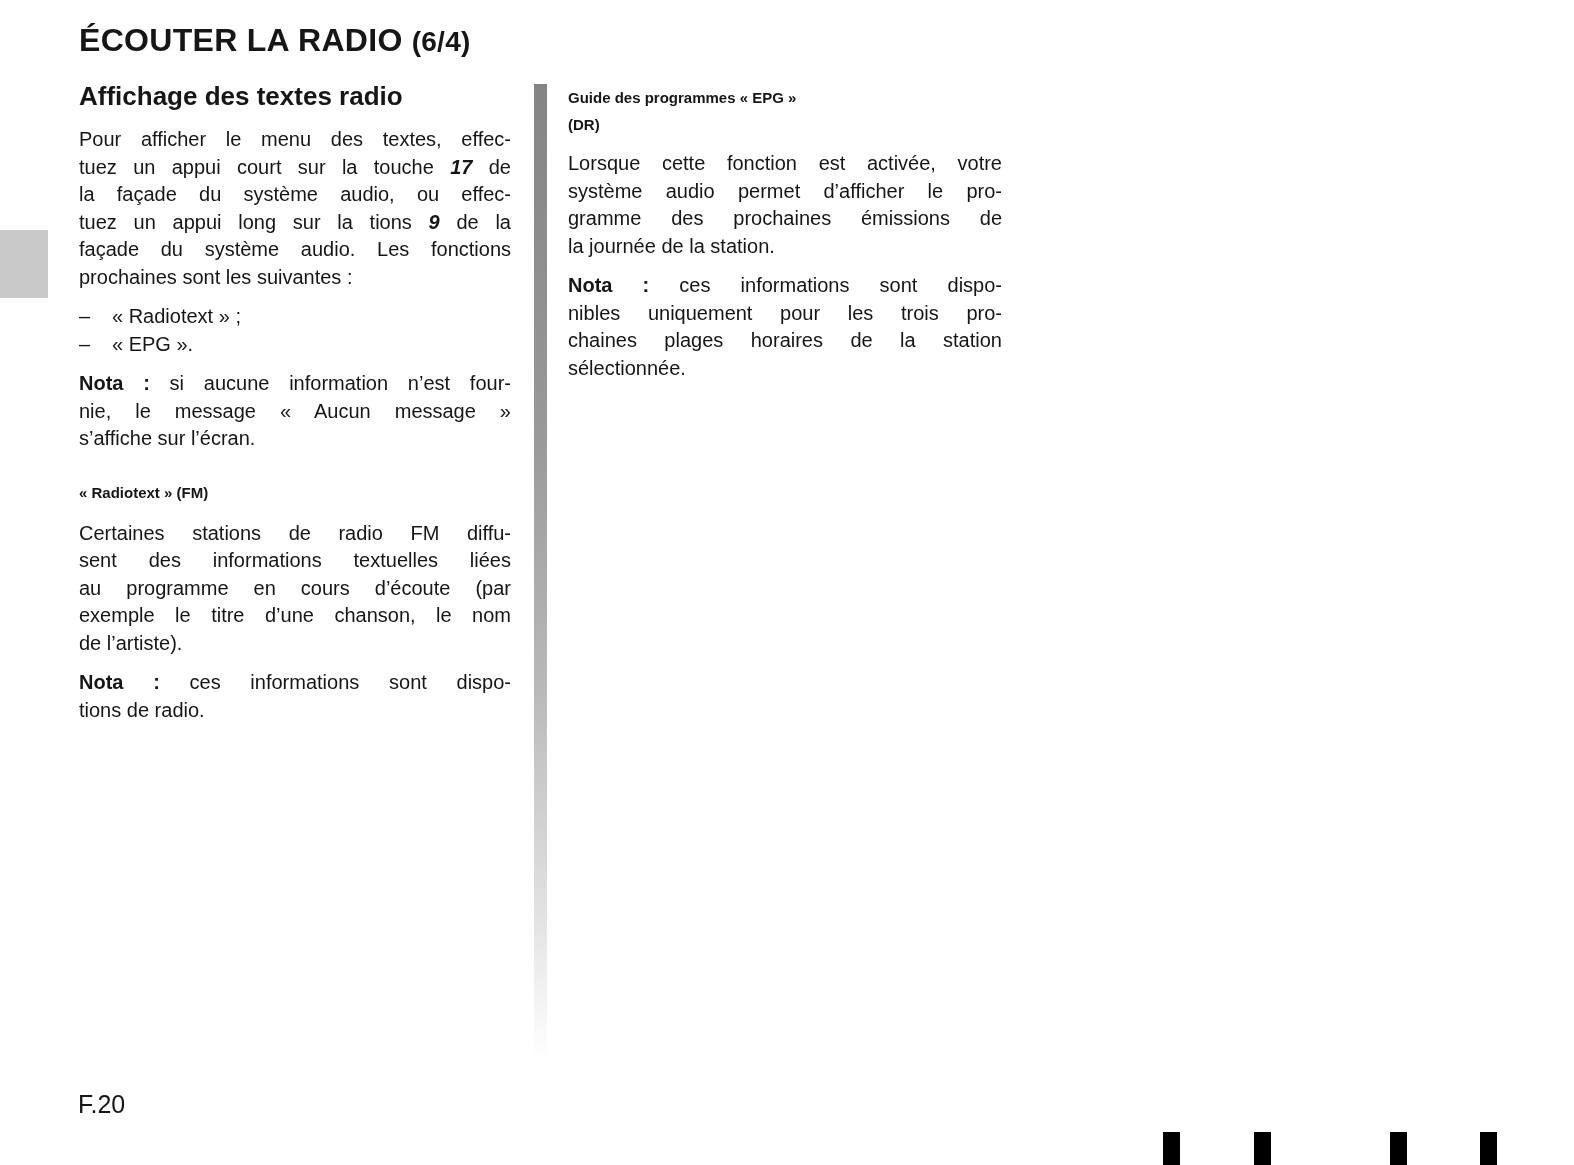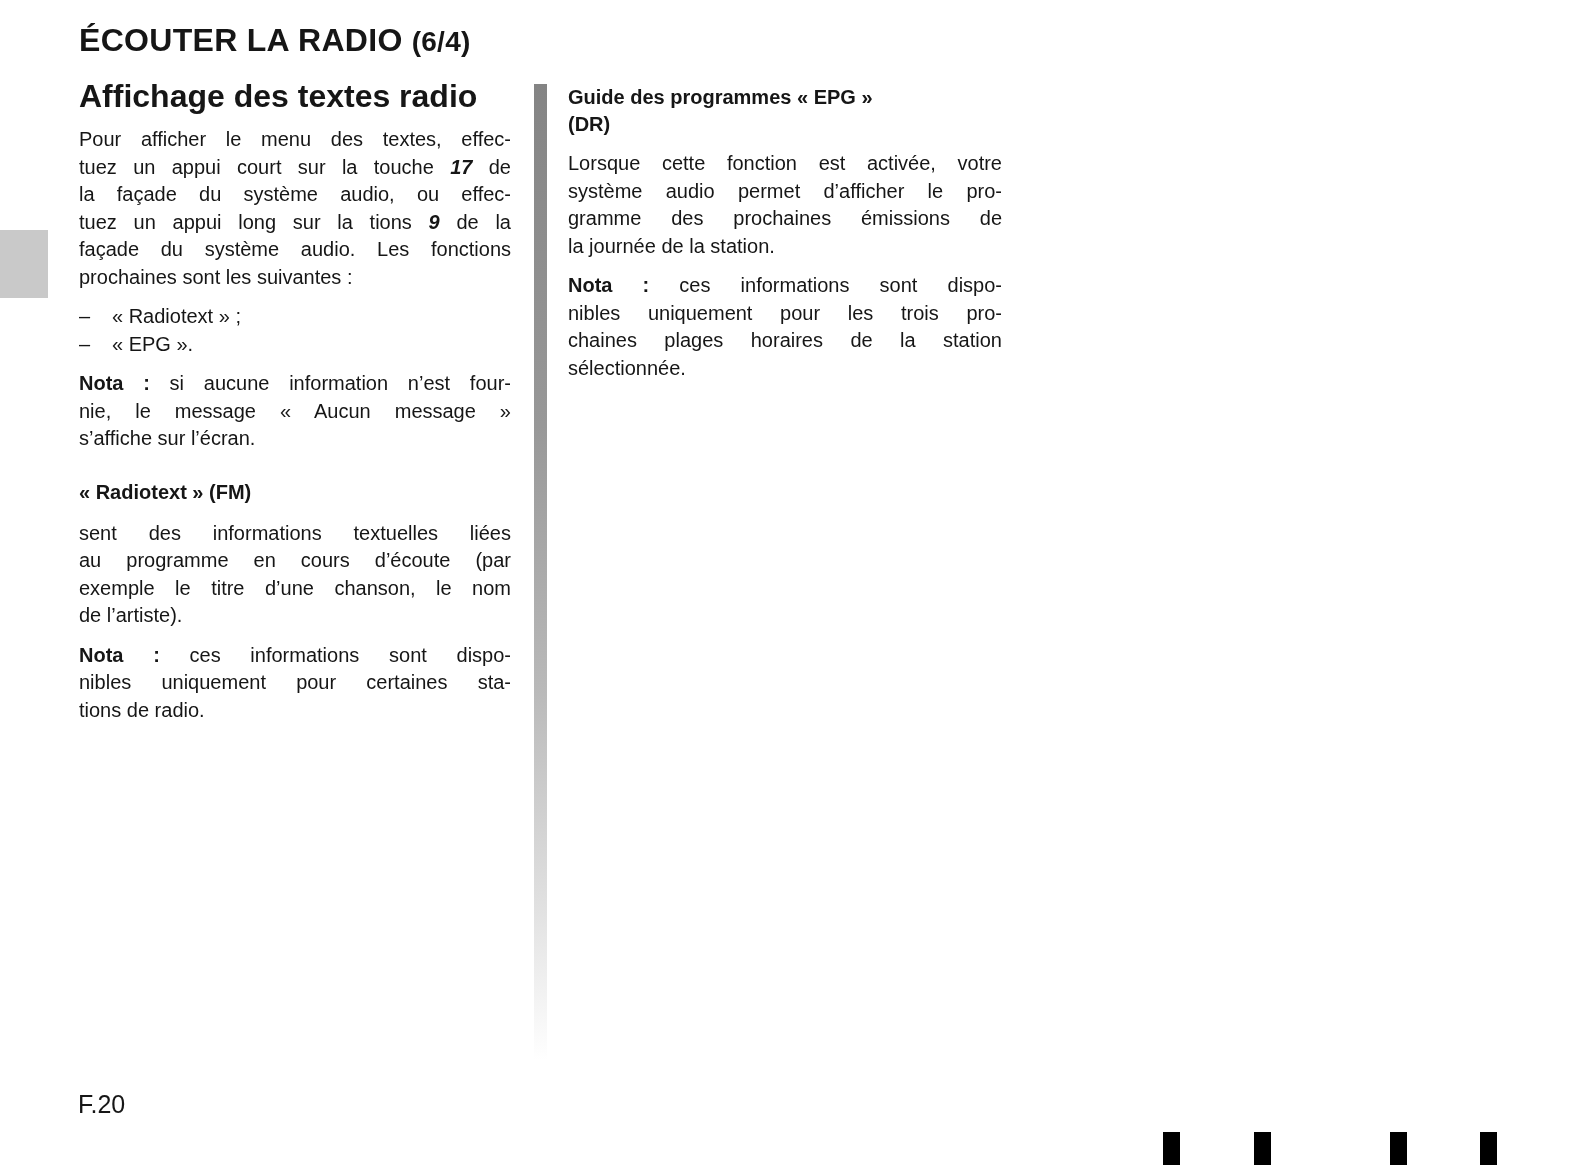--- a/index.html
+++ b/index.html
@@ -30,25 +30,25 @@
     width: 13px; height: 976px;
     background: linear-gradient(to bottom,
       #848484 0%, #989898 35%, #b9b9b9 62%, #e2e2e2 85%, #ffffff 100%);
   }
 
   .col { position: absolute; top: 82px; }
   .col-left  { left: 79px;  width: 432px; }
   .col-right { left: 568px; width: 434px; }
 
   h2.section {
-    font-size: 32px; font-weight: bold;
+    font-size: 26px; font-weight: bold;
     line-height: 28px; margin: 0 0 16px 0;
   }
   h3.sub {
-    font-size: 20px; font-weight: bold;
+    font-size: 15px; font-weight: bold;
     line-height: 27px; margin: 26px 0 14px 0;
   }
   .col-right h3.sub { margin-top: 2px; margin-bottom: 12px; }
 
   p.para {
     font-size: 20px; line-height: 27.5px;
     margin: 0 0 12px 0;
   }
   .jl { display: block; text-align: justify; text-align-last: justify; }
   .jl.last { text-align: center; text-align-last: left; }
@@ -106,29 +106,29 @@
     <span class="jl"><span class="nota-label">Nota :</span><span> si aucune information n’est four-</span></span>
     <span class="jl">nie, le message « Aucun message »</span>
     <span class="jl last">s’affiche sur l’écran.</span>
   </p>
 
   <h3 class="sub">
     <span class="nl">« Radiotext » (FM)</span>
   </h3>
 
   <p class="para">
+    <span class="jl">Certaines stations de radio FM diffu-</span>
     <span class="jl">sent des informations textuelles liées</span>
     <span class="jl">au programme en cours d’écoute (par</span>
     <span class="jl">exemple le titre d’une chanson, le nom</span>
     <span class="jl last">de l’artiste).</span>
   </p>
 
   <p class="para">
     <span class="jl"><span class="nota-label">Nota :</span><span> ces informations sont dispo-</span></span>
-    <span class="jl">nibles uniquement pour certaines sta-</span>
     <span class="jl last">tions de radio.</span>
   </p>
 </div>
 
 <div class="divider"></div>
 
 <div class="col col-right">
   <h3 class="sub">
     <span class="nl">Guide des programmes « EPG »</span>
     <span class="nl">(DR)</span>

